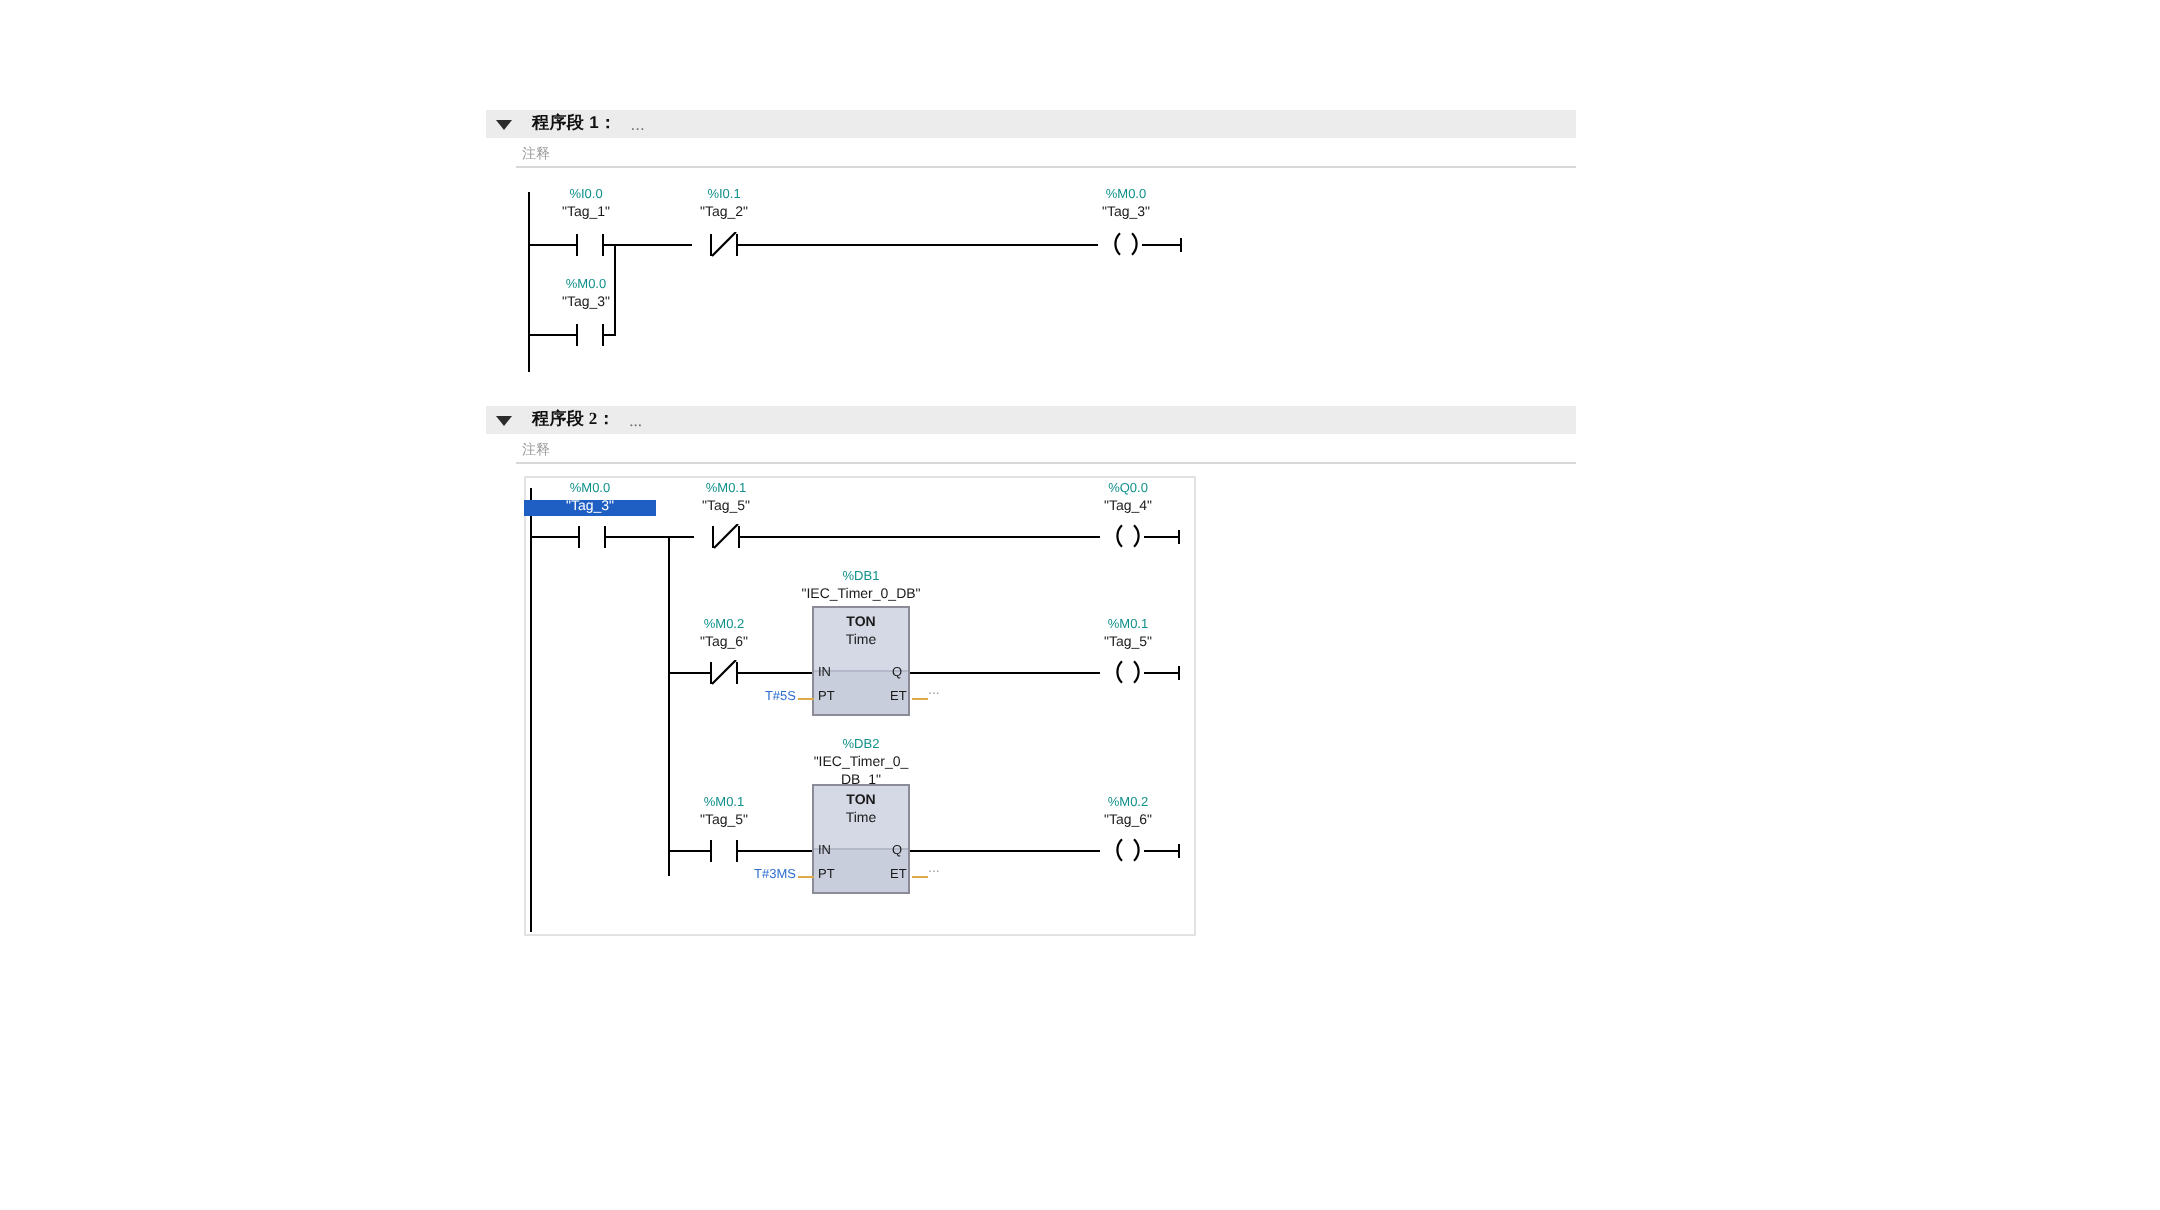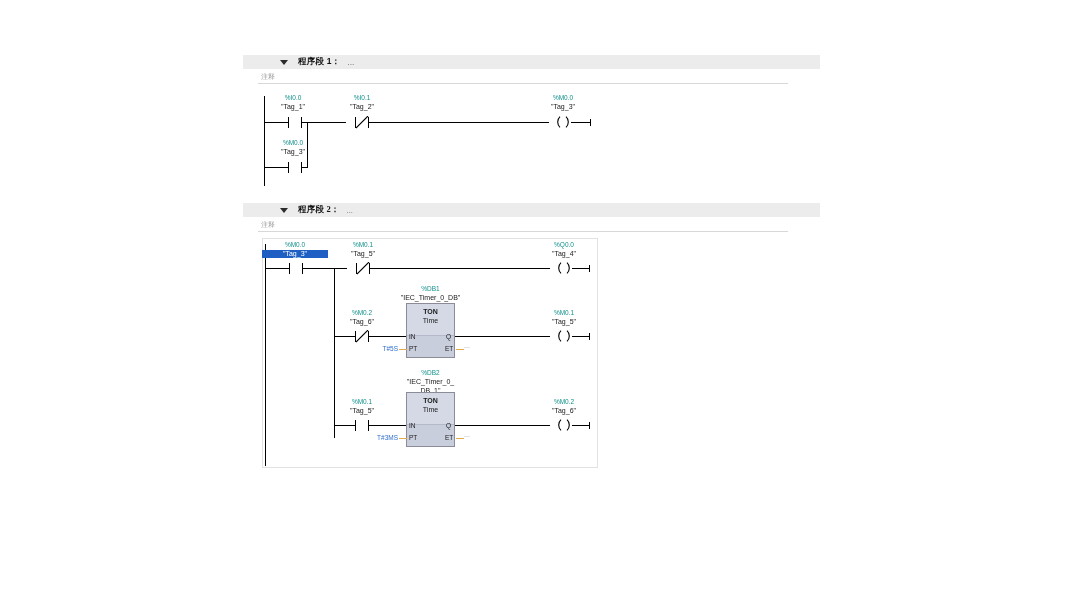--- a/index.html
+++ b/index.html
@@ -24,21 +24,20 @@
   
   .network-header {
     position: absolute;
     left: 243px;
     width: 545px;
     height: 14px;
     background: #ececec;
     display: flex;
     align-items: center;
     font-size: 8.5px;
-    padding-left: 32px;
   }
   .collapse-triangle {
     width: 0; height: 0;
     border-left: 4px solid transparent;
     border-right: 4px solid transparent;
     border-top: 5px solid #2b2b2b;
     margin-left: 5px;
     margin-right: 10px;
     cursor: pointer;
   }

